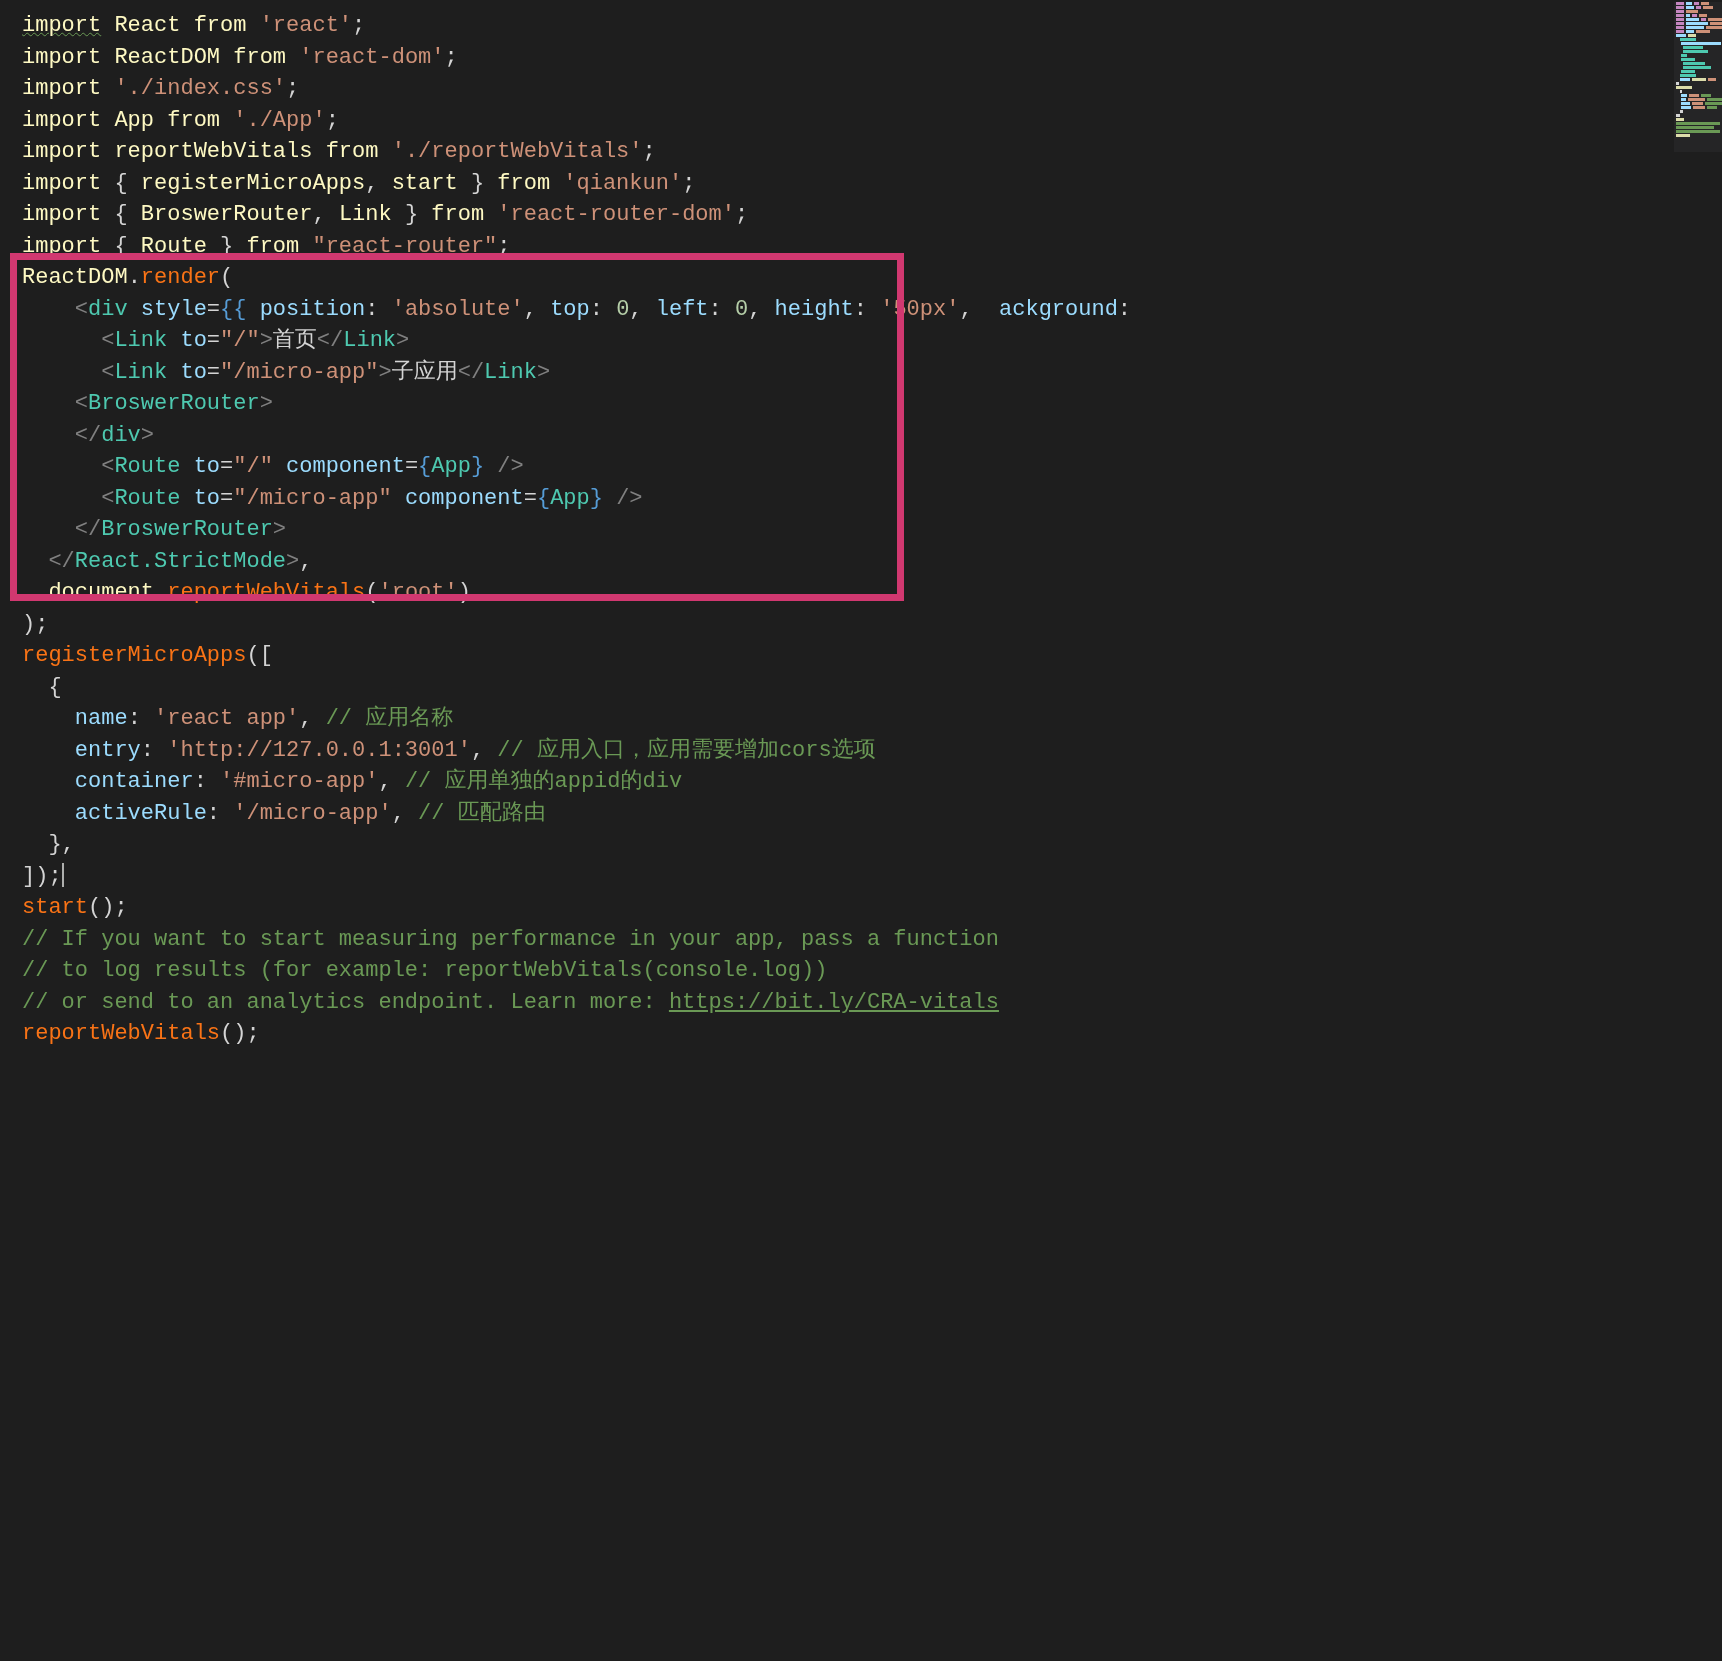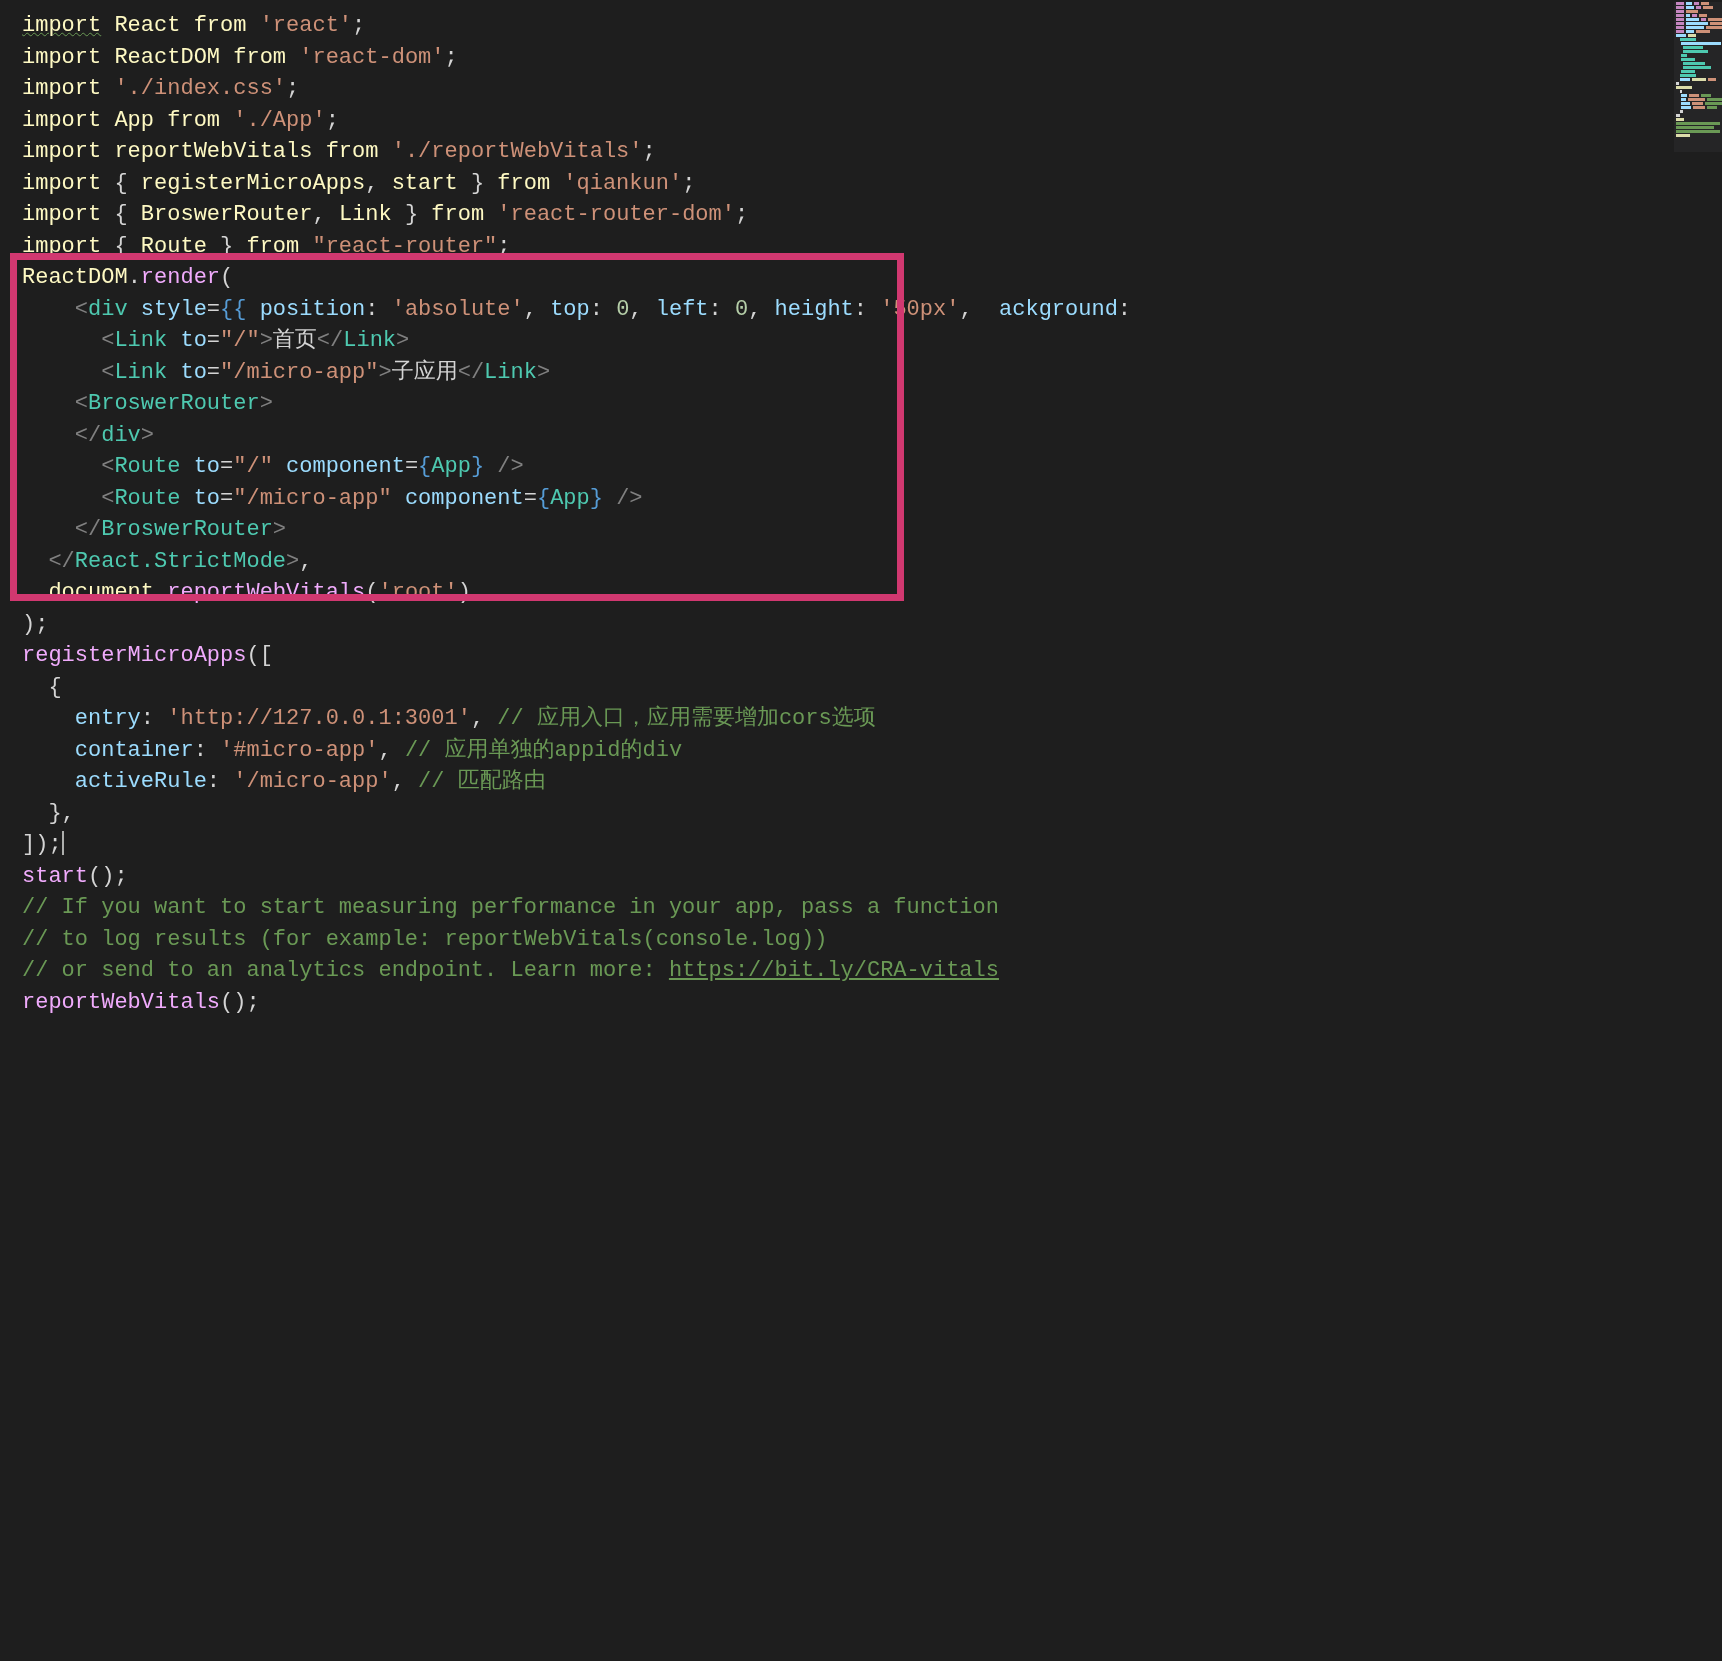--- a/index.html
+++ b/index.html
@@ -66,21 +66,21 @@
     text-decoration-color: #ce9178;
   }
   .underline-link2 {
     text-decoration: underline;
     text-decoration-color: #6a9955;
   }
   .tok-keyword { color: #fef9c3; }
   .tok-varname { color: #fef9c3; }
   .tok-string  { color: #ce9178; }
   .tok-punct   { color: #d4d4d4; }
-  .tok-func    { color: #f0abfc; }
+  .tok-func    { color: #f97316; }
   .tok-number  { color: #b5cea8; }
   .tok-comment { color: #6a9955; }
   .tok-tag     { color: #4ec9b0; }
   .tok-angle   { color: #808080; }
   .tok-attr    { color: #9cdcfe; }
   .tok-curly   { color: #569cd6; }
   .cursor {
     display: inline-block;
     width: 2px;
     height: 24px;
@@ -133,20 +133,21 @@
     <div class="code-line">  <span class="tok-angle">&lt;/</span><span class="tok-tag">React.StrictMode</span><span class="tok-angle">&gt;</span><span class="tok-punct">,</span></div>
 
     <div class="code-line">  <span class="tok-varname">document</span><span class="tok-punct">.</span><span class="tok-func">reportWebVitals</span><span class="tok-punct">(</span><span class="tok-string">'root'</span><span class="tok-punct">)</span></div>
 
     <div class="code-line"><span class="tok-punct">);</span></div>
 
     <div class="code-line"><span class="tok-func">registerMicroApps</span><span class="tok-punct">([</span></div>
 
     <div class="code-line">  <span class="tok-punct">{</span></div>
 
+    <div class="code-line">    <span class="tok-attr">name</span><span class="tok-punct">: </span><span class="tok-string">'react app'</span><span class="tok-punct">,</span><span class="tok-comment"> // 应用名称</span></div>
 
     <div class="code-line">    <span class="tok-attr">entry</span><span class="tok-punct">: </span><span class="tok-string">'<span class="underline-link">http://127.0.0.1:3001</span>'</span><span class="tok-punct">,</span><span class="tok-comment"> // 应用入口，应用需要增加cors选项</span></div>
 
     <div class="code-line">    <span class="tok-attr">container</span><span class="tok-punct">: </span><span class="tok-string">'#micro-app'</span><span class="tok-punct">,</span><span class="tok-comment"> // 应用单独的appid的div</span></div>
 
     <div class="code-line">    <span class="tok-attr">activeRule</span><span class="tok-punct">: </span><span class="tok-string">'/micro-app'</span><span class="tok-punct">,</span><span class="tok-comment"> // 匹配路由</span></div>
 
     <div class="code-line">  <span class="tok-punct">},</span></div>
 
     <div class="code-line"><span class="tok-punct">]);</span><span class="cursor"></span></div>

